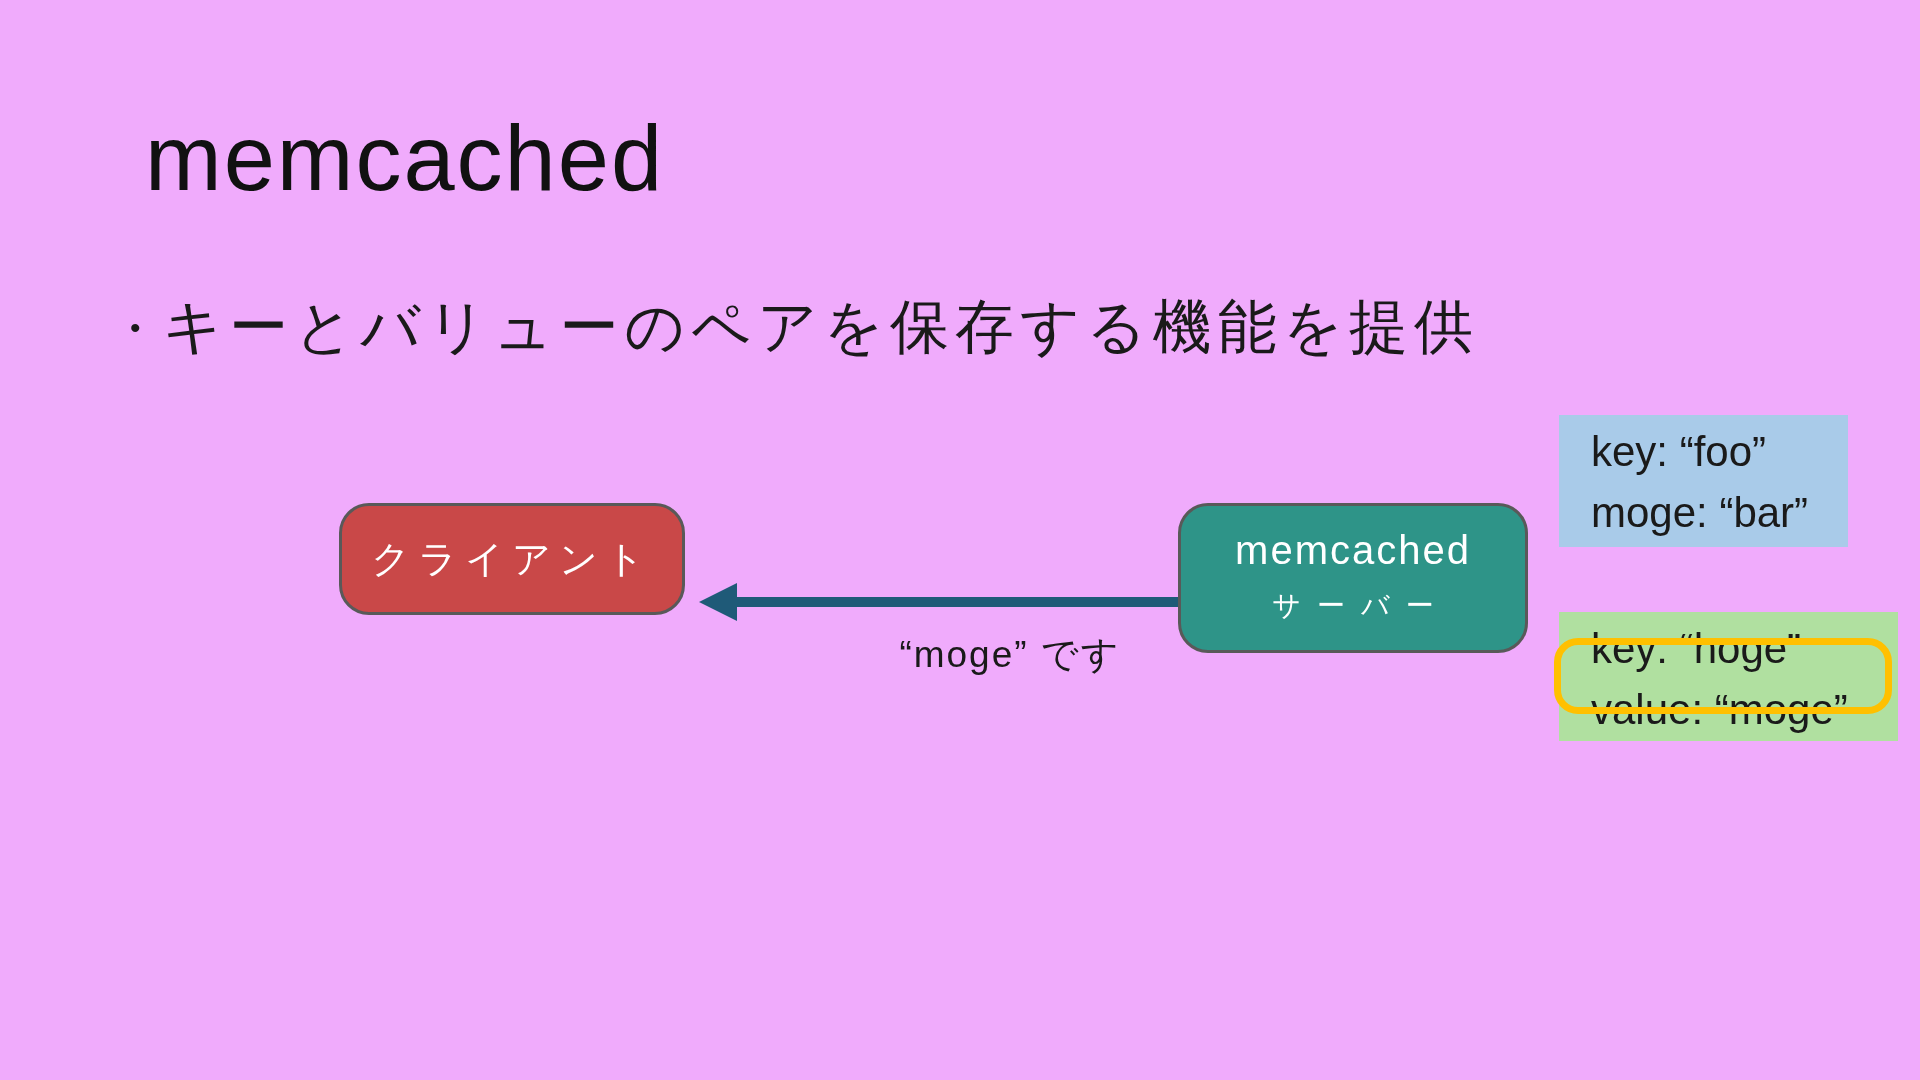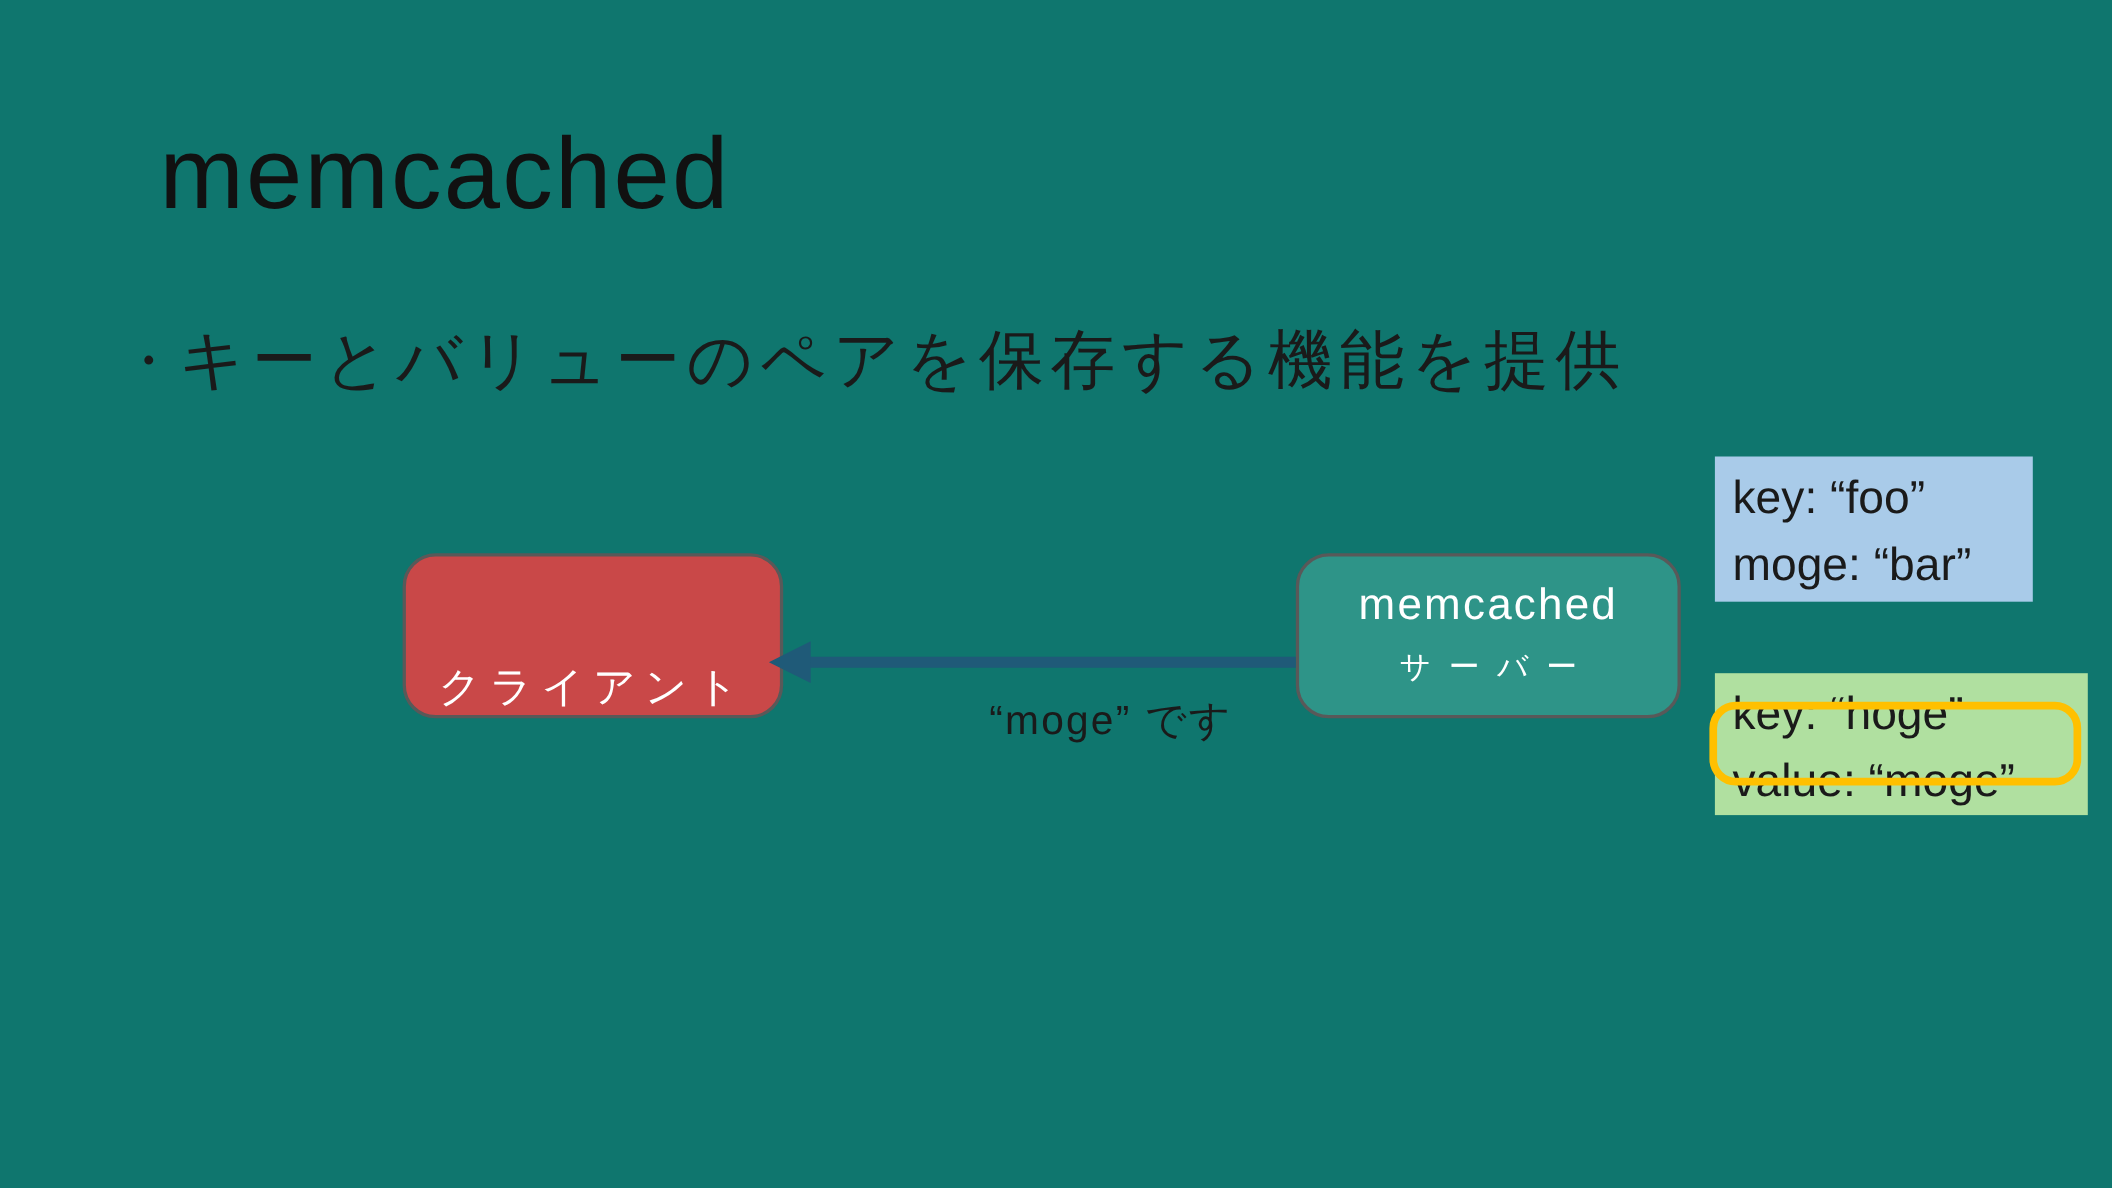--- a/index.html
+++ b/index.html
@@ -49,25 +49,24 @@
     flex-direction: column;
     align-items: center;
     justify-content: center;
     border: 3px solid #595959;
     border-radius: 30px;
     color: #ffffff;
     box-sizing: border-box;
     text-align: center;
   }
   .client-node {
-    left: 366px;
+    left: 339px;
     top: 503px;
     width: 346px;
-    height: 150px;
-    justify-content: flex-end;
+    height: 112px;
   }
   .client-node .node-label {
     font-size: 38px;
     letter-spacing: 8px;
   }
   .server-node {
     left: 1178px;
     top: 503px;
     width: 350px;
     height: 150px;
@@ -100,21 +99,21 @@
     color: #1a1a1a;
     letter-spacing: 2px;
     white-space: nowrap;
   }
   .kv-box {
     position: absolute;
     box-sizing: border-box;
     color: #1a1a1a;
     font-size: 42px;
     line-height: 61px;
-    padding: 6px 0 0 16px;
+    padding: 6px 0 0 32px;
     white-space: nowrap;
   }
   .kv-blue {
     left: 1559px;
     top: 415px;
     width: 289px;
     height: 132px;
   }
   .kv-green {
     left: 1559px;
@@ -130,21 +129,21 @@
     height: 76px;
     border: 7px solid #FFC000;
     border-radius: 24px;
     box-sizing: border-box;
     background: transparent;
   }
 </style>
 </head>
 <body>
 
-<div class="slide" style="background-color: #0f766e;">
+<div class="slide" style="background-color: #f0abfc;">
 
   <h1 class="title" style="color: rgb(17, 17, 17);">memcached</h1>
 
   <div class="bullet-line" style="color: rgb(26, 26, 26);">
     <span class="bullet-marker">•</span>
     <span class="bullet-text">キーとバリューのペアを保存する機能を提供</span>
   </div>
 
   <div class="node client-node" style="background-color: rgb(201, 72, 72); border-color: rgb(89, 89, 89); color: rgb(255, 255, 255);">
     <span class="node-label">クライアント</span>

